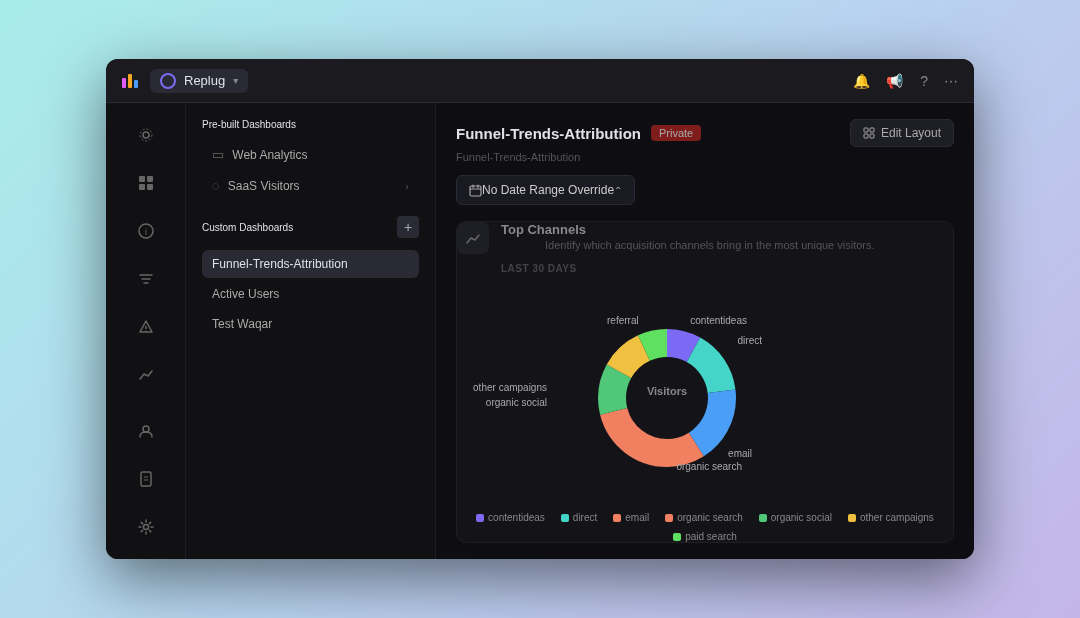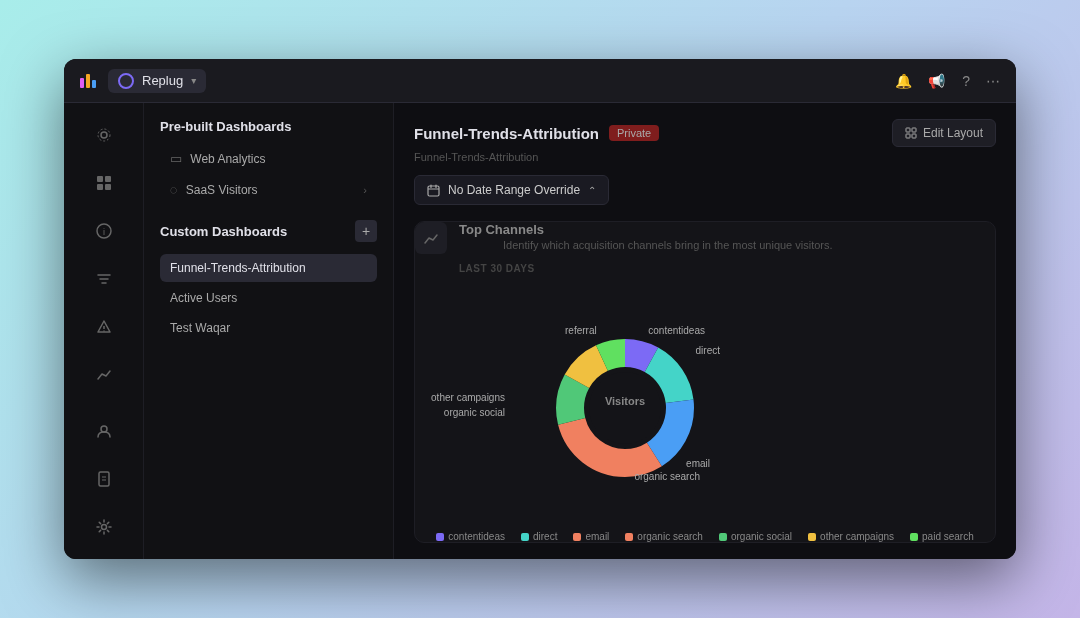--- a/index.html
+++ b/index.html
@@ -6,21 +6,21 @@
     body {
       width: 1080px;
       height: 618px;
       background: linear-gradient(135deg, #a8edea 0%, #b8d4f0 50%, #c4b5e8 100%);
       display: flex;
       align-items: center;
       justify-content: center;
       font-family: -apple-system, BlinkMacSystemFont, 'Segoe UI', sans-serif;
     }
     .window {
-      width: 952px;
+      width: 868px;
       height: 500px;
       background: #111114;
       border-radius: 12px;
       overflow: hidden;
       display: flex;
       flex-direction: column;
       box-shadow: 0 20px 60px rgba(0,0,0,0.5);
     }
     .titlebar {
       height: 44px;
@@ -115,22 +115,22 @@
     .left-panel {
       width: 250px;
       background: #111114;
       border-right: 1px solid #1e1e25;
       padding: 16px;
       flex-shrink: 0;
       overflow-y: auto;
     }
     .section-title {
       color: #e0e0e8;
-      font-size: 13px;
-      font-weight: 700;
+      font-size: 10px;
+      font-weight: 400;
       margin-bottom: 10px;
     }
     .nav-item {
       display: flex;
       align-items: center;
       gap: 8px;
       padding: 7px 10px;
       border-radius: 6px;
       color: #aaa;
       font-size: 12px;
@@ -214,21 +214,20 @@
     }
     .toolbar-row {
       display: flex;
       align-items: center;
       gap: 10px;
       margin-bottom: 16px;
     }
     .date-range-btn {
       display: flex;
       align-items: center;
-      gap: 8px;
       background: #1a1a22;
       border: 1px solid #2a2a35;
       border-radius: 6px;
       color: #ccc;
       font-size: 12px;
       padding: 7px 12px;
       cursor: pointer;
     }
     .card {
       background: #141418;

